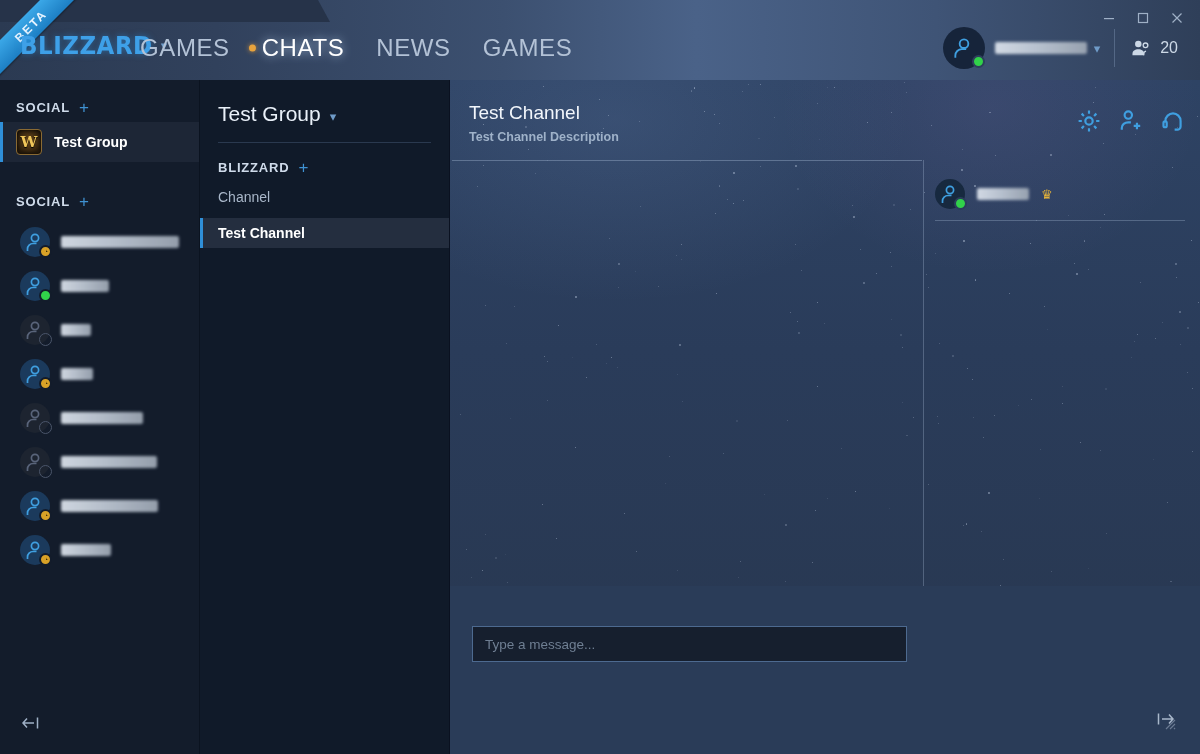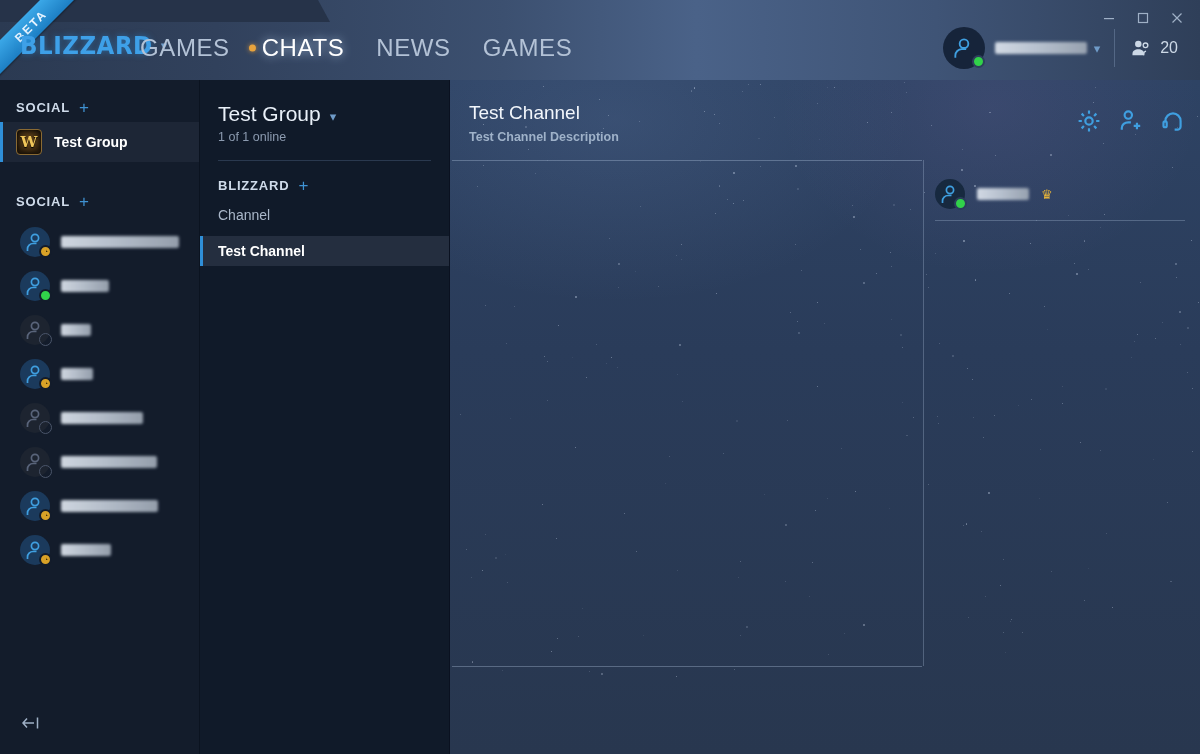--- a/index.html
+++ b/index.html
@@ -431,21 +431,20 @@
           <path d="M17.5 2.5v11"></path>
       </svg>
     </div>
   </div>
 
   <div class="grouppanel">
     <div class="gp-title-row">
       <span class="gp-title">Test Group</span>
       <span class="chev">▾</span>
     </div>
-    <div class="gp-sub">1 of 1 online</div>
     <div class="gp-rule"></div>
 
     <div class="gp-channels-head">
       <span>BLIZZARD</span>
       <span class="plus">+</span>
     </div>
 
     <div class="ch-row">
       <span>Channel</span>
     </div>
@@ -728,14 +727,28 @@
               <path d="M4.5 21v-2a5.5 5.5 0 0 1 5.5-5.5h3.5"></path>
           </svg>
           <span class="dot"></span>
         </span>
         <span class="redact" style="width:52px"></span>
         <span class="crown">♛</span>
       </div>
       <div class="members-rule"></div>
     </div>
 
+    <div class="composer">
+      <div class="composer-box">
+        <span class="ph">Type a message...</span>
+      </div>
+      <div class="collapse-right">
+        <svg width="22" height="16" viewBox="0 0 22 16" fill="none" stroke="currentColor" stroke-width="1.5">
+          <path d="M8 8h11 M15 3.5 19 8l-4 4.5"></path>
+            <path d="M4.5 2.5v11"></path>
+        </svg>
+        <svg class="resize-grip" viewBox="0 0 16 16" fill="none" stroke="#b8c6d8" stroke-width="1.2">
+          <path d="M15 6 6 15 M15 10l-5 5 M15 14l-1 1"></path>
+        </svg>
+      </div>
+    </div>
   </div>
 </div>
 
 </body></html>

